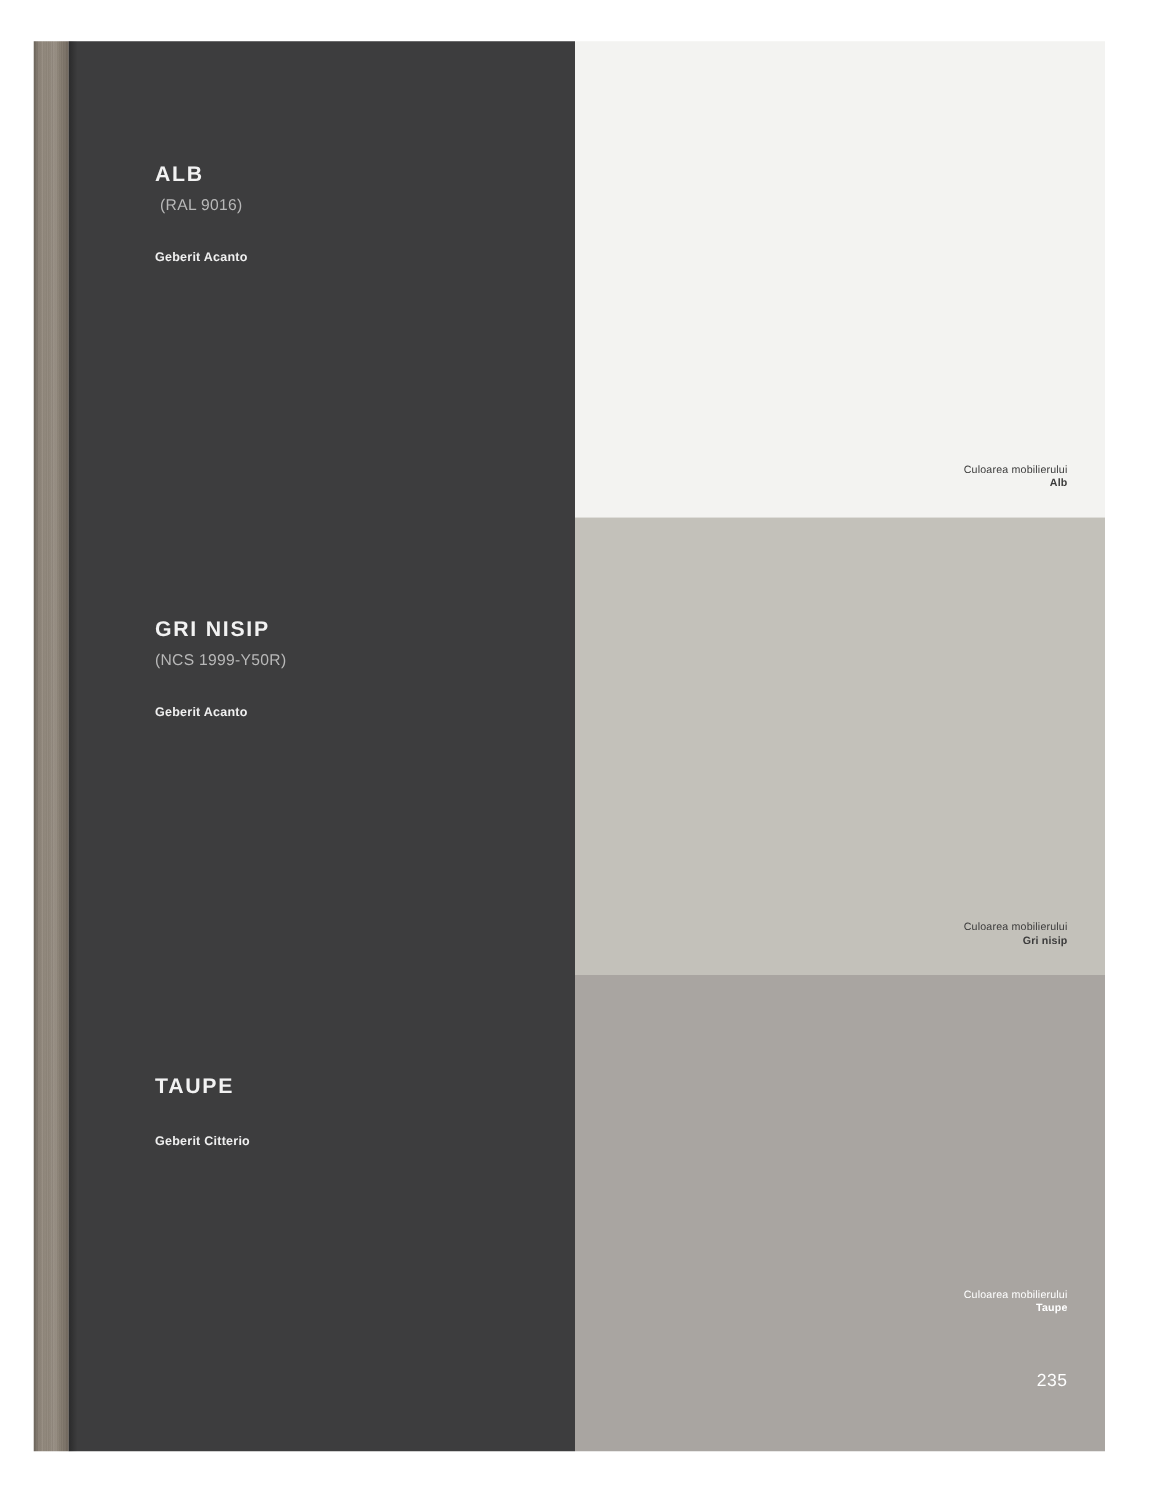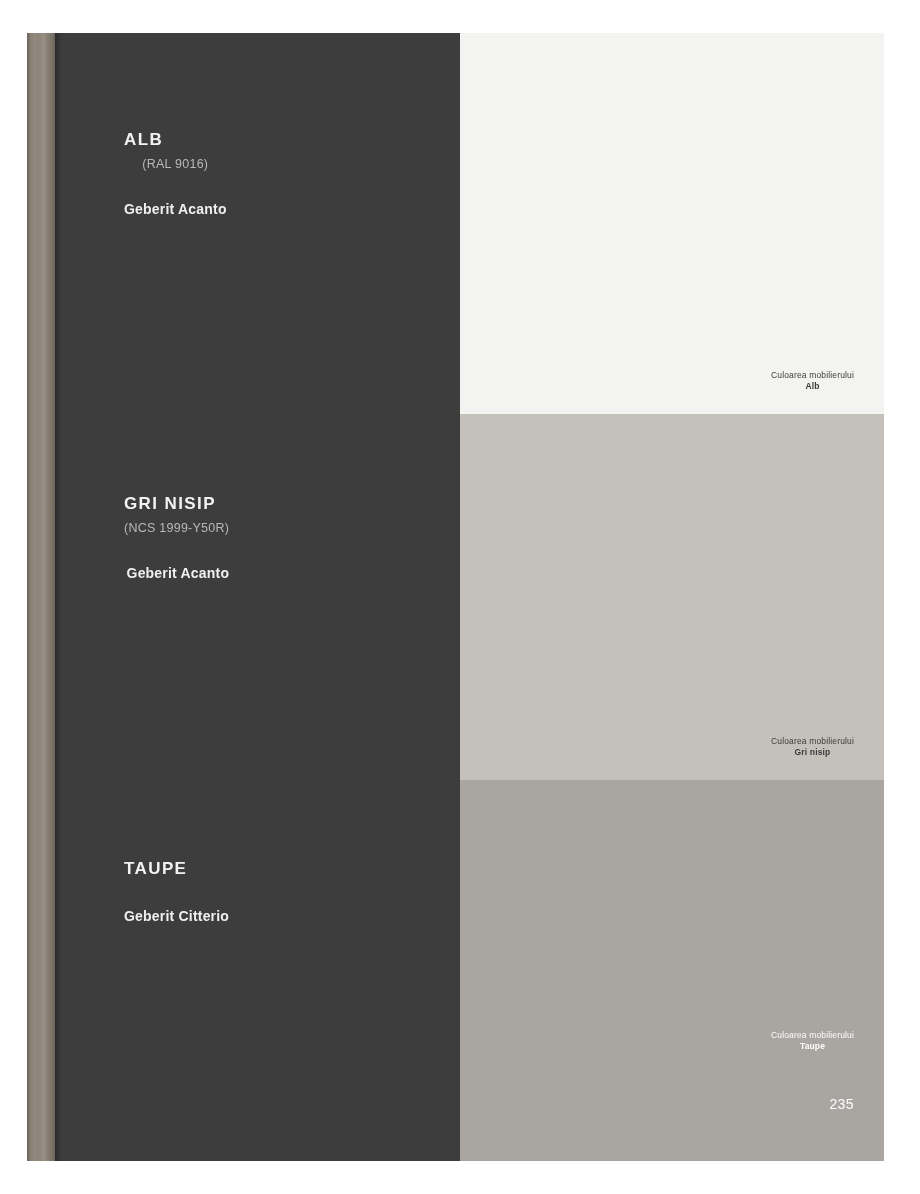--- a/index.html
+++ b/index.html
@@ -93,27 +93,26 @@
   .label-code {
     font-size: 12.5px;
     font-weight: normal;
     letter-spacing: 0.25px;
     color: #b8b8b8;
     margin: 9px 0 0 0;
     white-space: nowrap;
     text-align: center;
   }
   .label-product {
-    font-size: 14px;
+    font-size: 10px;
     font-weight: bold;
     letter-spacing: 0.2px;
     color: #f0f0f0;
     margin: 0;
     white-space: nowrap;
-    text-align: right;
   }
   .blk-1 { top: 98px; }   
   .blk-2 { top: 462px; }  
   .blk-3 { top: 827px; }  
   .blk-1 .label-product { margin-top: 30px; }
   .blk-2 .label-product { margin-top: 30px; }
   .blk-3 .label-product { margin-top: 31px; }
 
   
   .swatch {
@@ -134,21 +133,21 @@
   .sw-taupe {
     top: 780px;
     height: 381px;       
     background: #a9a5a1;
   }
 
   
   .caption {
     position: absolute;
     right: 30px;         
-    text-align: center;
+    text-align: right;
     line-height: 1.38;
   }
   .caption .cap-label {
     display: block;
     font-size: 8.5px;
     font-weight: normal;
     letter-spacing: 0.15px;
   }
   .caption .cap-value {
     display: block;

